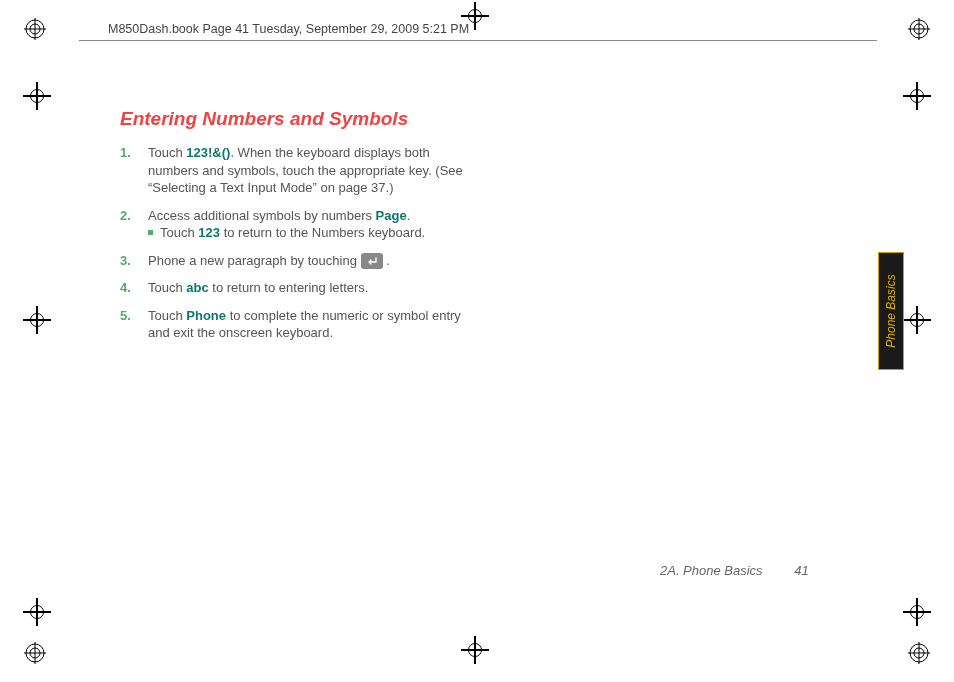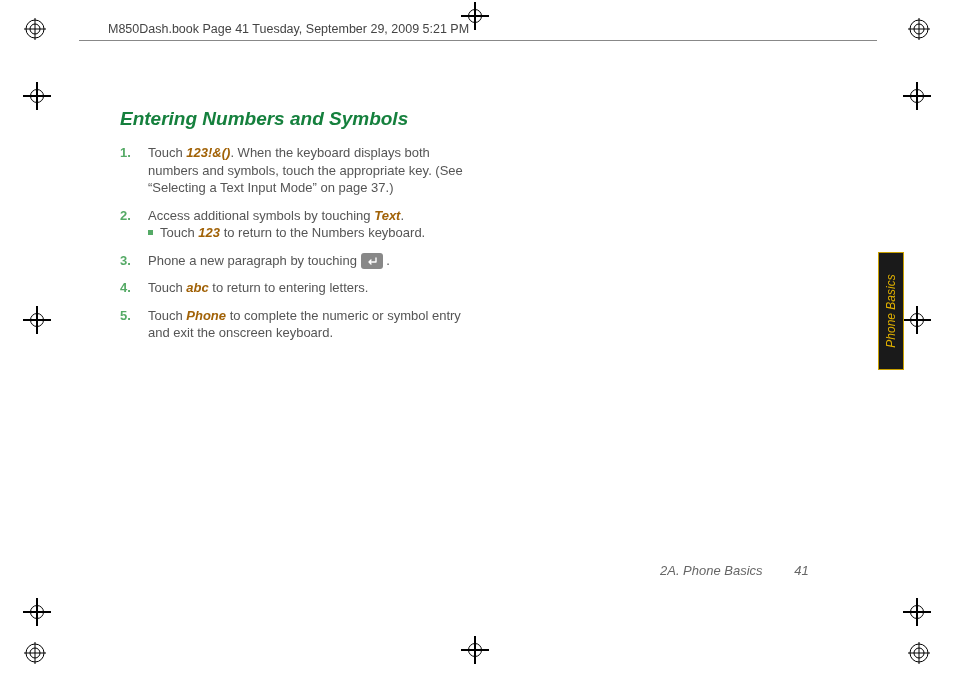--- a/index.html
+++ b/index.html
@@ -14,29 +14,29 @@
   .cross::before { left:9px; top:-4px; width:2px; height:28px; }
   .cross::after  { top:9px; left:-4px; height:2px; width:28px; }
   .cross .ring { position:absolute; left:3px; top:3px; width:14px; height:14px; border:1px solid #000; border-radius:50%; }
 
   
   .docpath { position:absolute; left:108px; top:22px; font-size:12.5px; color:#444; }
   .docpath-rule { position:absolute; left:79px; top:40px; width:798px; height:1px; background:#888; }
 
   
   .content { position:absolute; left:120px; top:108px; width:360px; }
-  .title { font-style: italic; font-weight:600; font-size:19px; color:#15803d; margin-bottom:14px; }
+  .title { font-style: italic; font-weight:600; font-size:19px; color:#ef4444; margin-bottom:14px; }
   ol.steps { list-style:none; counter-reset: step; }
   ol.steps > li { position:relative; padding-left:28px; margin-bottom:10px; font-size:13px; line-height:1.35; color:#555; }
   ol.steps > li .num { position:absolute; left:0; top:0; color:#5a6; font-weight:bold; font-size:13px; }
   .kbd { background:#888; color:#fff; display:inline-block; width:22px; height:16px; border-radius:3px; vertical-align:middle; text-align:center; line-height:16px; font-size:11px; }
   .kbd svg { vertical-align:middle; }
   .sub { padding-left:12px; position:relative; }
   .sub::before { content:""; position:absolute; left:0; top:6px; width:5px; height:5px; background:#5a6; }
-  .em { font-style:italic; font-weight:bold; color:#a16207; }
+  .em { font-weight:bold; color:#0f766e; }
 
   
   .sidetab { position:absolute; right:50px; top:252px; width:26px; height:118px; background:#1a1a1a; border:1px solid #c9a000; display:flex; align-items:center; justify-content:center; }
   .sidetab span { transform: rotate(-90deg); white-space:nowrap; font-style:italic; font-size:12px; color:#e0b000; }
 
   
   .footer { position:absolute; left:660px; top:563px; font-size:13px; color:#666; }
   .footer .sec { font-style:italic; }
   .footer .pn { margin-left:28px; font-style:italic; }
 </style>
@@ -109,21 +109,21 @@
   <div class="title">Entering Numbers and Symbols</div>
   <ol class="steps">
 
     <li>
       <span class="num">1.</span>
       <span>Touch </span><span class="em">123!&amp;()</span><span>. When the keyboard displays both numbers and symbols, touch the appropriate key. (See “Selecting a Text Input Mode” on page 37.)</span>
     </li>
 
     <li>
       <span class="num">2.</span>
-      <span>Access additional symbols by touching </span><span class="em">Text</span><span>.</span>
+      <span>Access additional symbols by numbers </span><span class="em">Page</span><span>.</span>
       <div class="sub">
         <span>Touch </span><span class="em">123</span><span> to return to the Numbers keyboard.</span>
       </div>
     </li>
 
     <li>
       <span class="num">3.</span>
       <span>Phone a new paragraph by touching </span>
       <span class="kbd">
         <svg width="14" height="12" viewBox="0 0 14 12">

